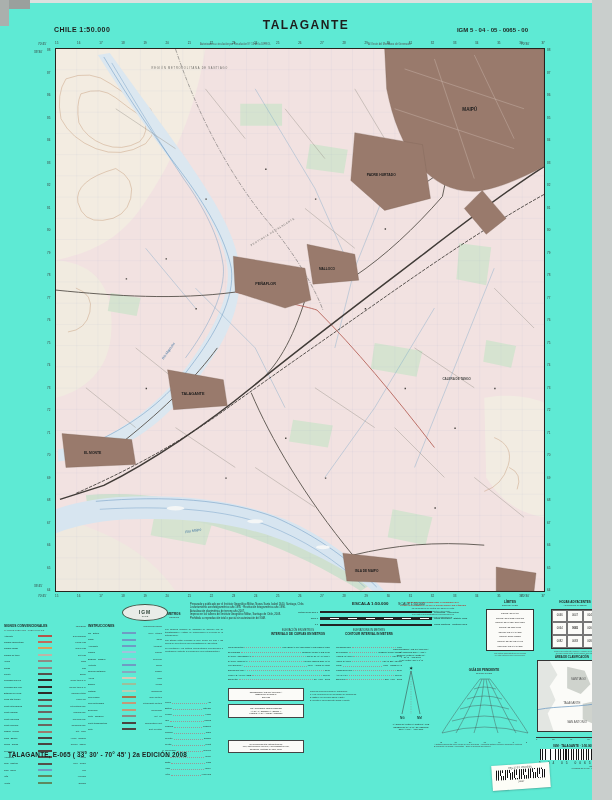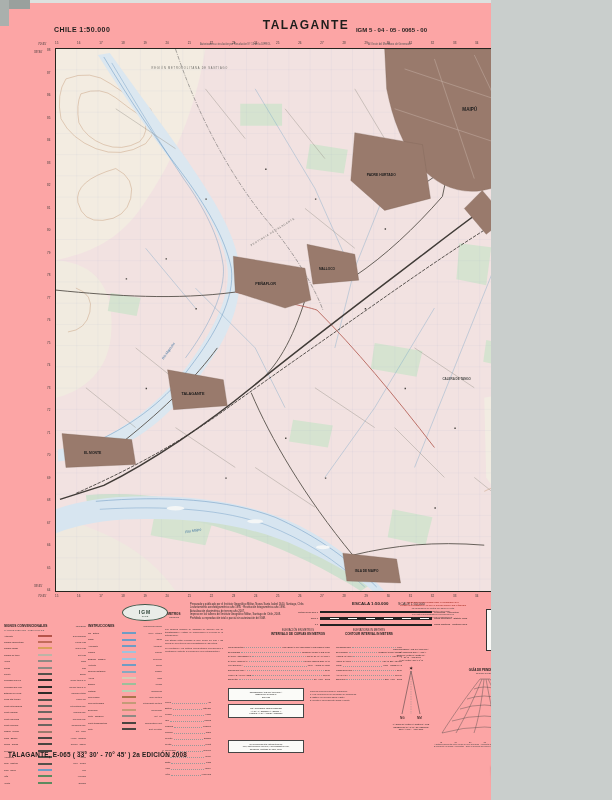--- a/index.html
+++ b/index.html
@@ -1,17 +1,17 @@
 <!DOCTYPE html>
 <html><head>
 <meta charset="utf-8">
 <style>
   *{margin:0;padding:0;box-sizing:border-box}
   html,body{width:612px;height:800px;background:#c9cecc;font-family:"Liberation Sans",sans-serif}
-  #sheet{position:relative;width:491px;height:800px;background:#fca5a5;overflow:hidden;color:#1e1e1c}
+  #sheet{position:relative;width:592px;height:800px;background:#5eead4;overflow:hidden;color:#1e1e1c}
   .abs{position:absolute}
   
   .h-left{left:54px;top:26px;font-size:7px;font-weight:bold;letter-spacing:.4px}
   .h-title{left:0;top:18px;width:612px;text-align:center;font-size:12px;font-weight:bold;letter-spacing:1.5px}
   .h-right{right:64px;top:27px;font-size:6px;font-weight:bold}
   .top-note{font-size:2.6px;color:#555}
   
   #map-frame{left:55px;top:48px;width:490px;height:544px;border:1px solid #26241f;background:#f2e2e1}
   .gridrow{left:55px;width:490px;display:flex;justify-content:space-between;font-size:3px;color:#3a3a38}
   .gridcol{top:48px;height:544px;display:flex;flex-direction:column;justify-content:space-between;font-size:3px;color:#3a3a38}

